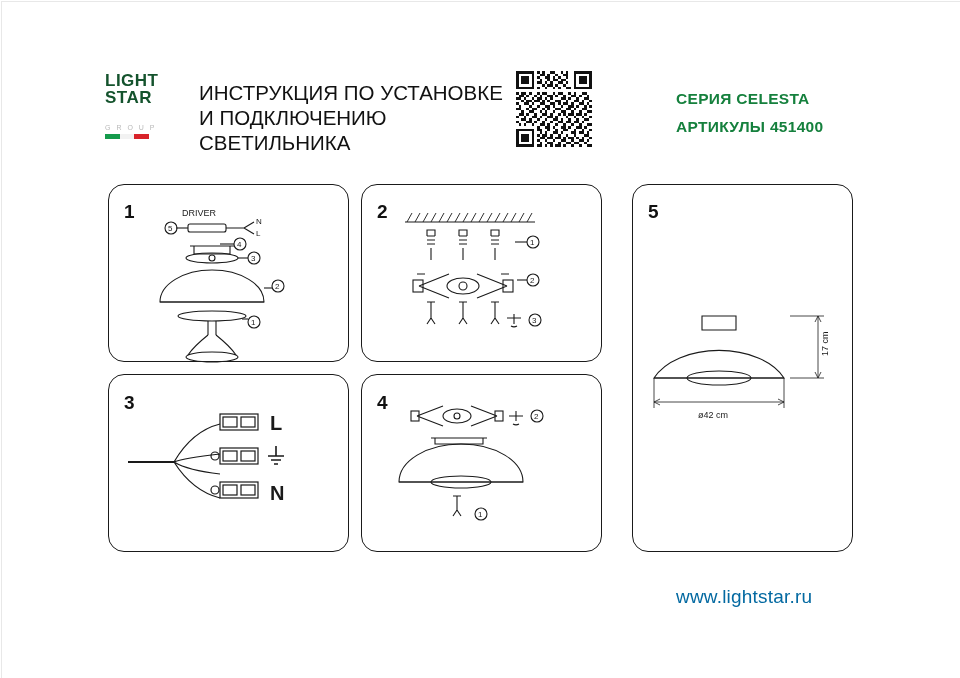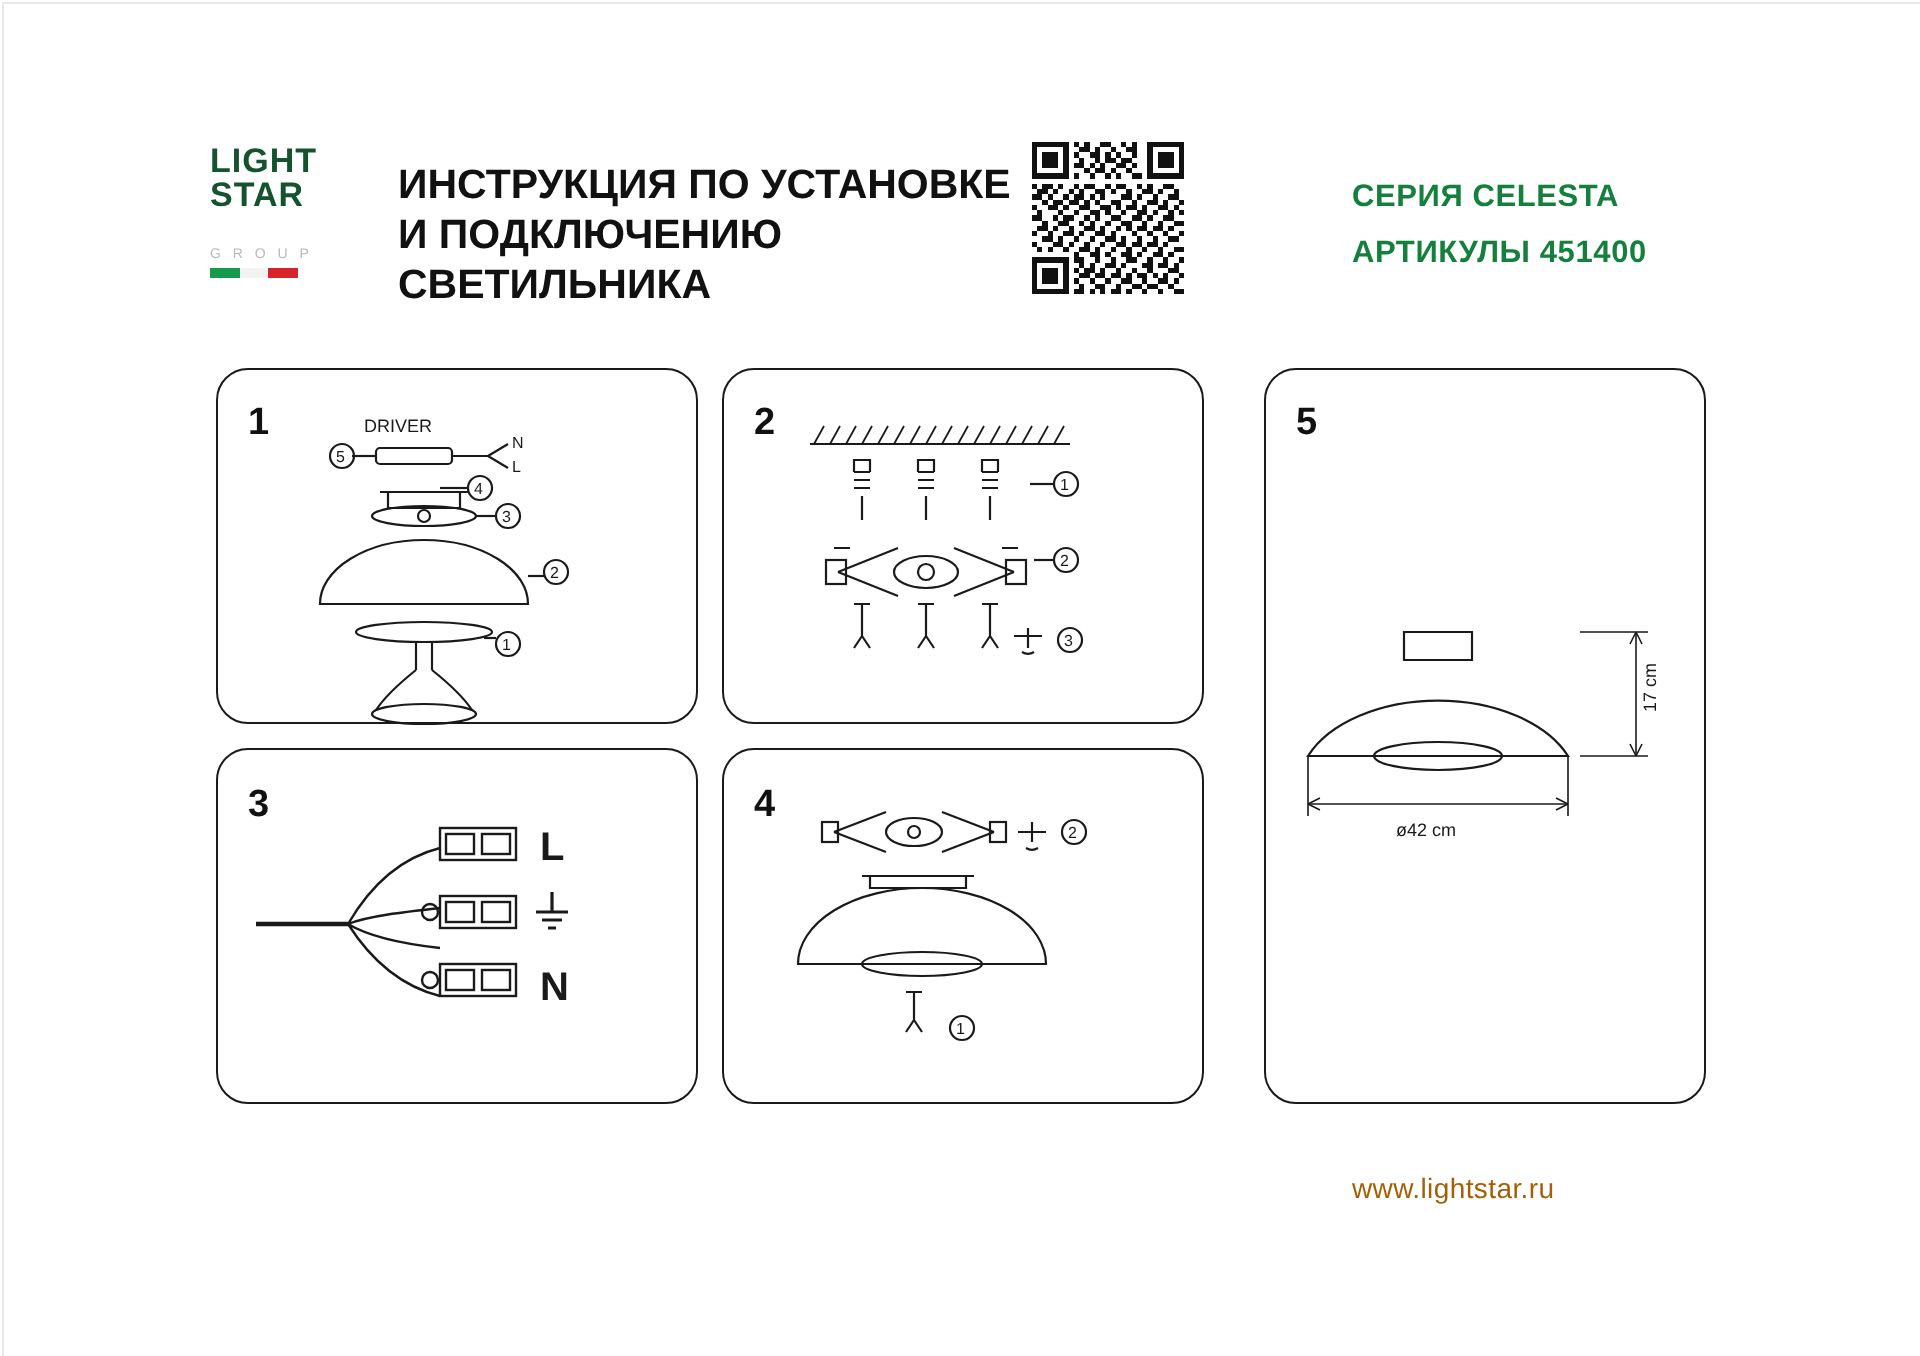--- a/index.html
+++ b/index.html
@@ -56,21 +56,21 @@
   }
   .logo-flag i { display: block; height: 5px; flex: 1 1 auto; }
   .flag-green { background: #159b4c; }
   .flag-white { background: #f2f2f2; }
   .flag-red { background: #d8232a; }
 
   .title {
     position: absolute;
     left: 199px; top: 80px;
     width: 320px;
-    font-weight: bold;
+    font-weight: normal;
     font-size: 20.5px;
     line-height: 25px;
     color: #111;
   }
 
   .qr {
     position: absolute;
     left: 516px; top: 71px;
     width: 76px; height: 76px;
     background: #ffffff;
@@ -116,22 +116,22 @@
   }
   .a1 { left: 130px; top: 188px; width: 210px; height: 170px; margin-top: 12px; }
   .a2 { left: 383px; top: 190px; width: 210px; height: 160px; }
   .a3 { left: 120px; top: 400px; width: 220px; height: 140px; }
   .a4 { left: 385px; top: 390px; width: 200px; height: 150px; }
   .a5 { left: 640px; top: 290px; width: 205px; height: 150px; }
 
   .footer-url {
     position: absolute;
     left: 676px; top: 586px;
-    font-size: 14px;
-    color: #a16207;
+    font-size: 19px;
+    color: #0369a1;
     letter-spacing: 0.2px;
   }
 
   .outer-border {
     position: absolute;
     left: 0.5px; top: 0.5px;
     width: 959px; height: 677px;
     border: 1px solid #e8e8e8;
     pointer-events: none;
   }

